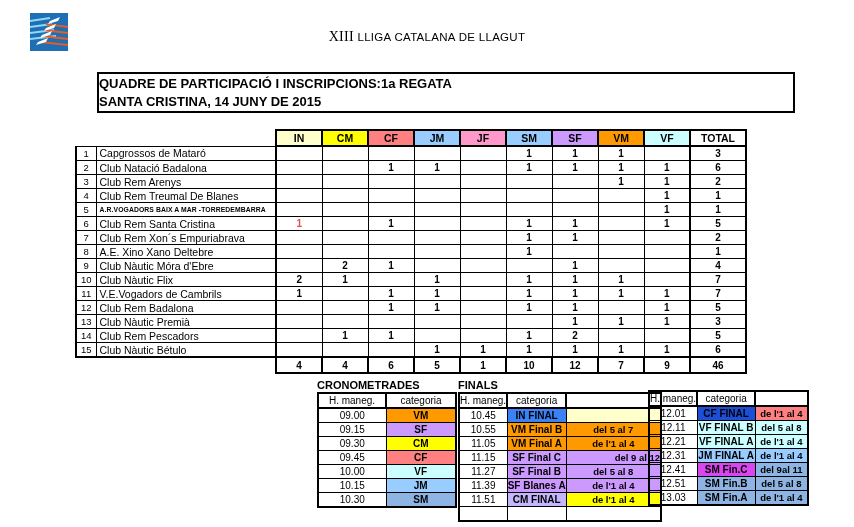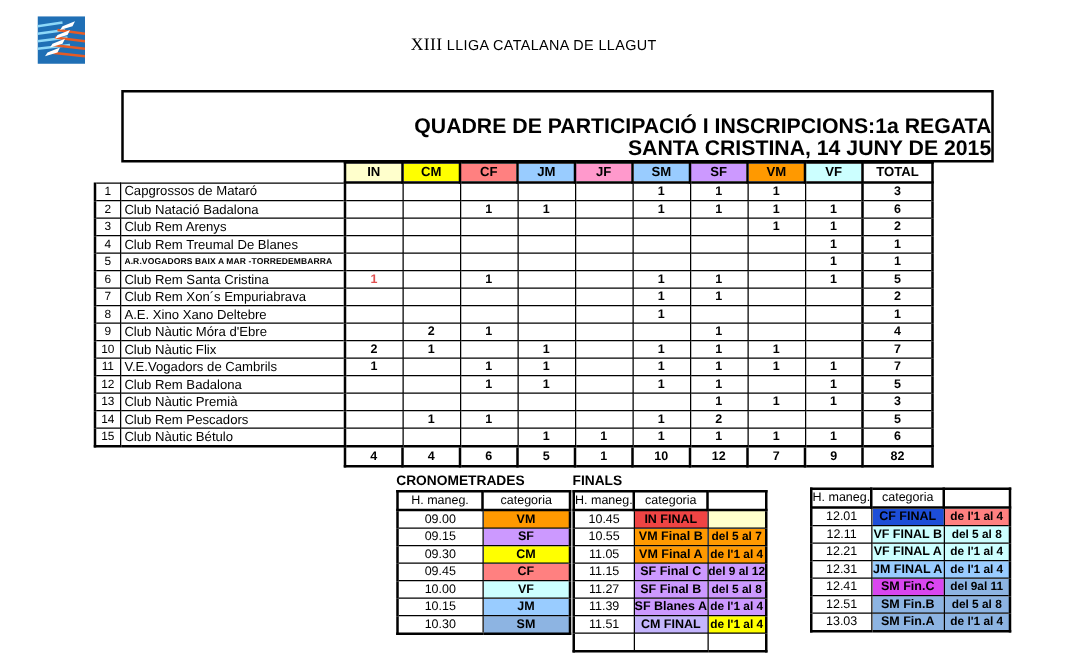--- a/index.html
+++ b/index.html
@@ -6,22 +6,22 @@
   .page{position:relative;width:854px;height:527px;background:#fff;overflow:hidden;
         font-family:"Liberation Sans",sans-serif;color:#000;}
   
   .logo{position:absolute;left:30px;top:13px;width:38px;height:40px;}
   
   .top-title{position:absolute;left:0;top:29px;width:100%;text-align:center;
              font-size:11.5px;letter-spacing:.3px;}
   .top-title .roman{font-family:"Liberation Serif",serif;font-size:14px;}
   
   .title-box{position:absolute;left:97px;top:72px;width:694px;height:36px;
-             border:2px solid #000;text-align:right;font-weight:bold;
-             font-size:17px;line-height:17.5px;padding-top:18px;}
+             border:2px solid #000;text-align:left;font-weight:bold;
+             font-size:13px;line-height:17.5px;padding-top:1px;}
   
   .mt-wrap{position:absolute;left:75px;top:129px;}
   table{border-collapse:collapse;table-layout:fixed;}
   .mt td{border:1px solid #000;height:13px;padding:0;font-size:10px;text-align:center;
          overflow:hidden;white-space:nowrap;}
   .mt td.bk{border:none;background:transparent;}
   .mt tr.hdr td.cat{border:2px solid #000;font-weight:bold;font-size:10.5px;height:14px;}
   .mt td.num{border-left:2px solid #000;font-size:9.5px;}
   .mt td.club{text-align:left;padding-left:3px;font-size:10.5px;border-right:2px solid #000;}
   .mt td.club.small{font-size:6.8px;font-weight:bold;letter-spacing:.1px;}
@@ -328,21 +328,21 @@
             <td class="bk"></td>
             <td class="sc">4</td>
             <td class="sc">4</td>
             <td class="sc">6</td>
             <td class="sc">5</td>
             <td class="sc">1</td>
             <td class="sc">10</td>
             <td class="sc">12</td>
             <td class="sc">7</td>
             <td class="sc">9</td>
-            <td class="sc">82</td>
+            <td class="sc">46</td>
           </tr>
         </tbody>
     </table>
   </div>
 
   <div class="sec-label" style="left:317px;top:379px;">CRONOMETRADES</div>
   <div class="pos-crono">
     <table class="bt">
       <colgroup>
           <col style="width:68px">
@@ -394,37 +394,37 @@
           <col style="width:44px">
         </colgroup>
       <tbody id="finals-body">
           <tr class="hdr">
             <td>H. maneg.</td>
             <td>categoria</td>
             <td class="none"></td>
           </tr>
           <tr class="first">
             <td class="edge-l">10.45</td>
-            <td class="cat" style="background: #ef4444;">IN FINAL</td>
+            <td class="cat" style="background: #3b82f6;">IN FINAL</td>
             <td class="rng edge-r" style="background: rgb(255, 255, 204);"></td>
           </tr>
           <tr class="">
             <td class="edge-l">10.55</td>
             <td class="cat" style="background: rgb(255, 153, 0);">VM Final B</td>
             <td class="rng edge-r" style="background: rgb(255, 153, 0);">del 5 al 7</td>
           </tr>
           <tr class="">
             <td class="edge-l">11.05</td>
             <td class="cat" style="background: rgb(255, 153, 0);">VM Final A</td>
             <td class="rng edge-r" style="background: rgb(255, 153, 0);">de l'1 al 4</td>
           </tr>
           <tr class="">
             <td class="edge-l">11.15</td>
             <td class="cat" style="background: rgb(204, 153, 255);">SF Final C</td>
-            <td class="rng edge-r" style="background: rgb(204, 153, 255);">del 9 al 12</td>
+            <td class="rng edge-r" style="background: rgb(204, 153, 255); padding-left: 48px;">del 9 al 12</td>
           </tr>
           <tr class="">
             <td class="edge-l">11.27</td>
             <td class="cat" style="background: rgb(204, 153, 255);">SF Final B</td>
             <td class="rng edge-r" style="background: rgb(204, 153, 255);">del 5 al 8</td>
           </tr>
           <tr class="">
             <td class="edge-l">11.39</td>
             <td class="cat" style="background: rgb(204, 153, 255);">SF Blanes A</td>
             <td class="rng edge-r" style="background: rgb(204, 153, 255);">de l'1 al 4</td>

